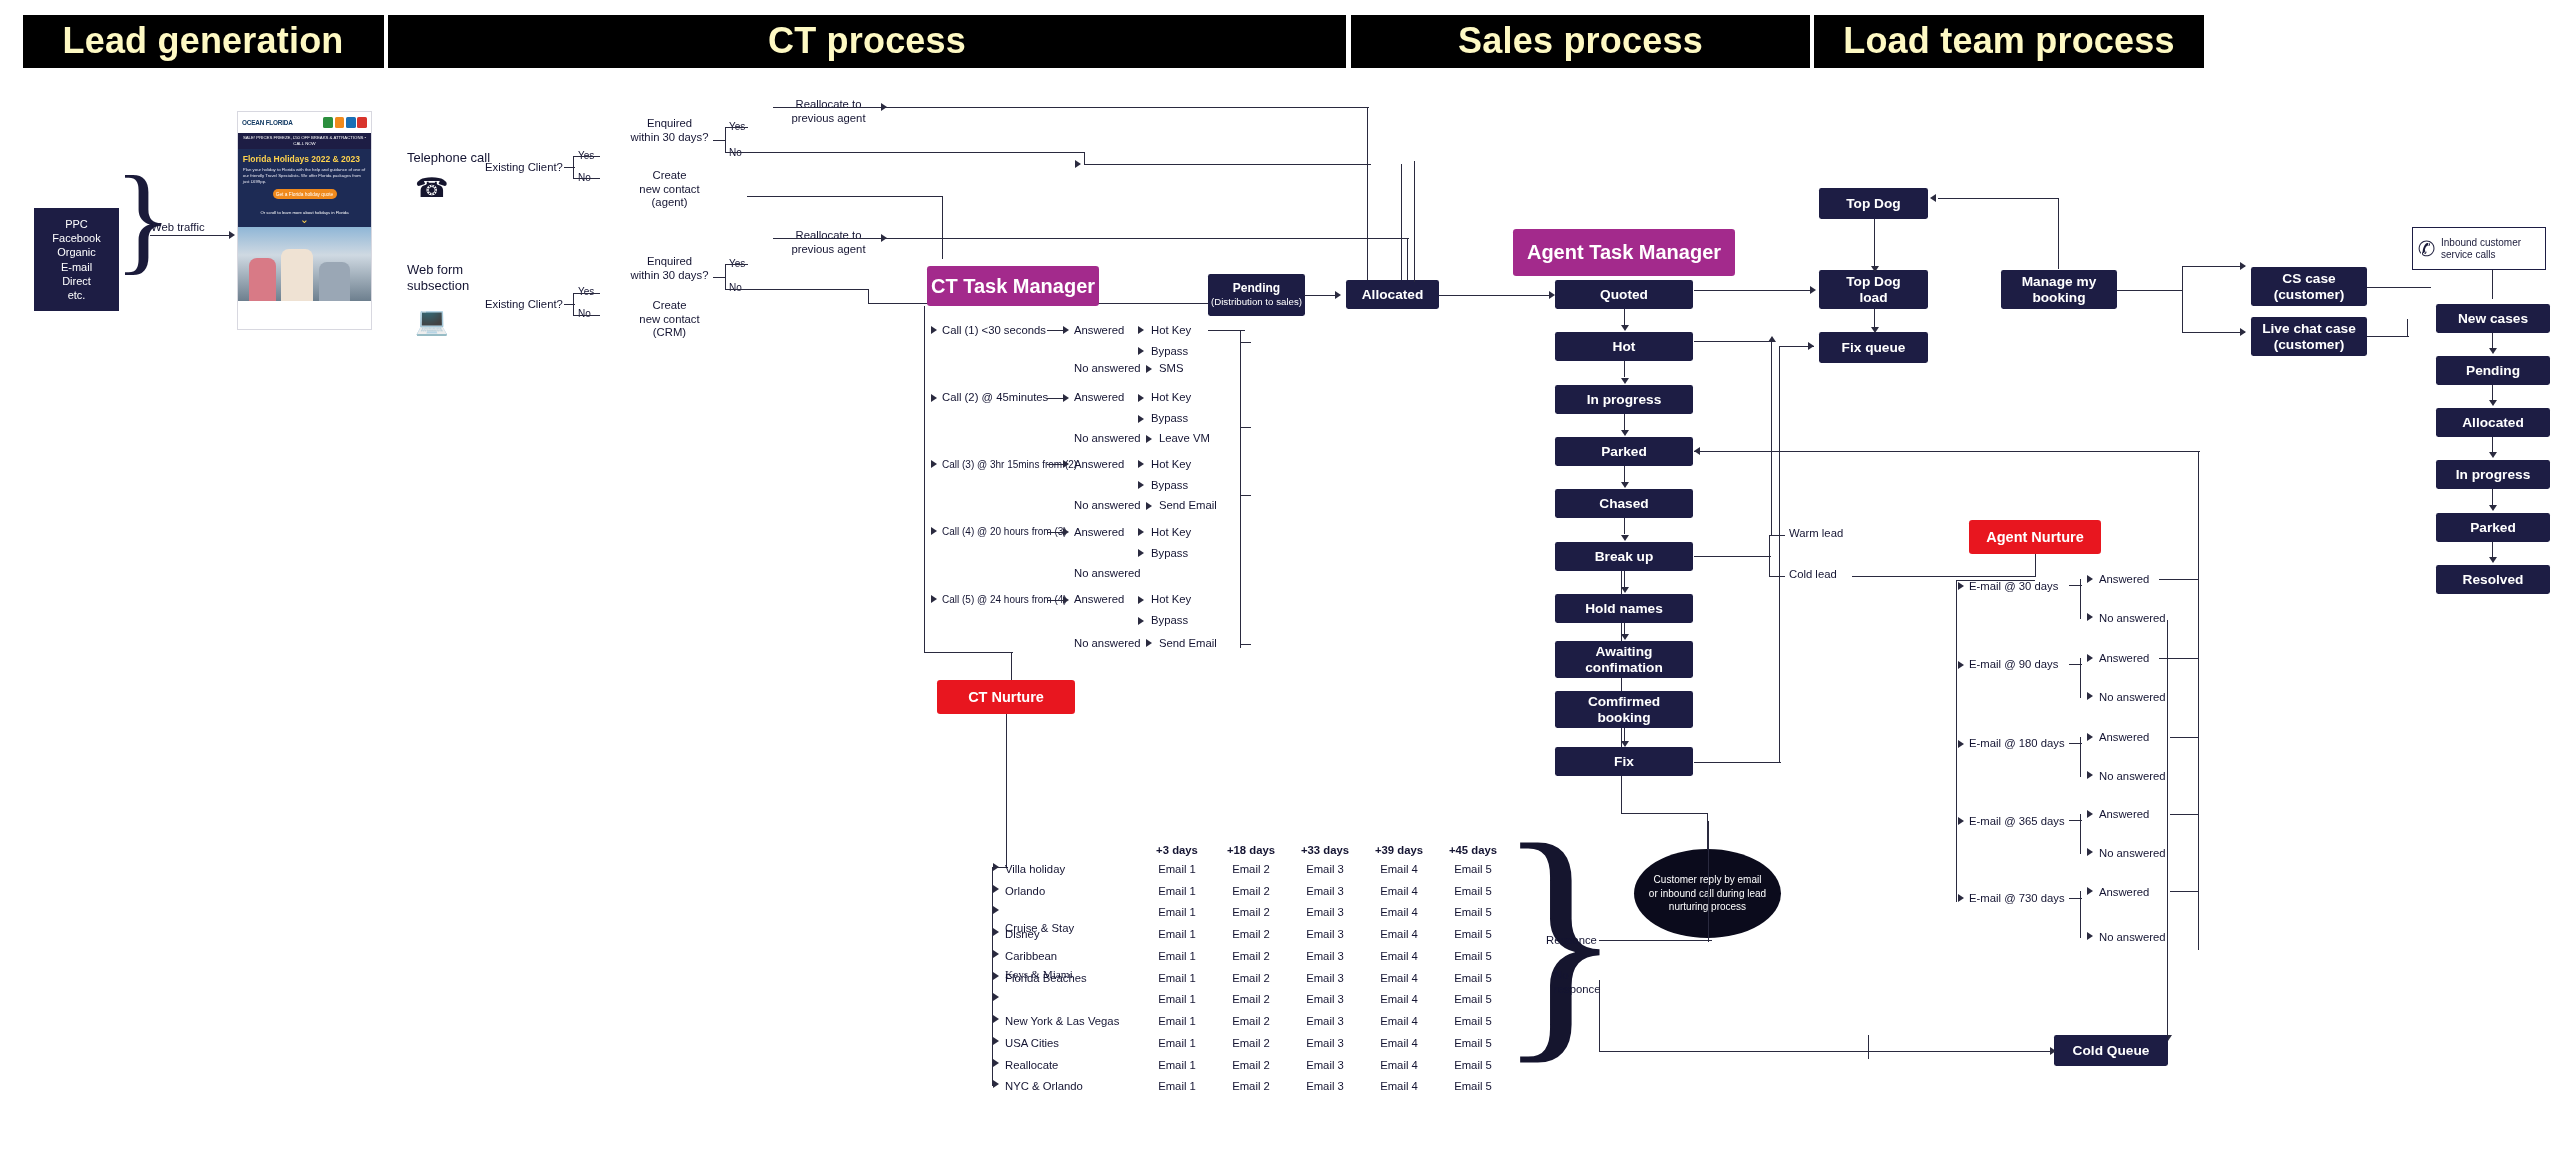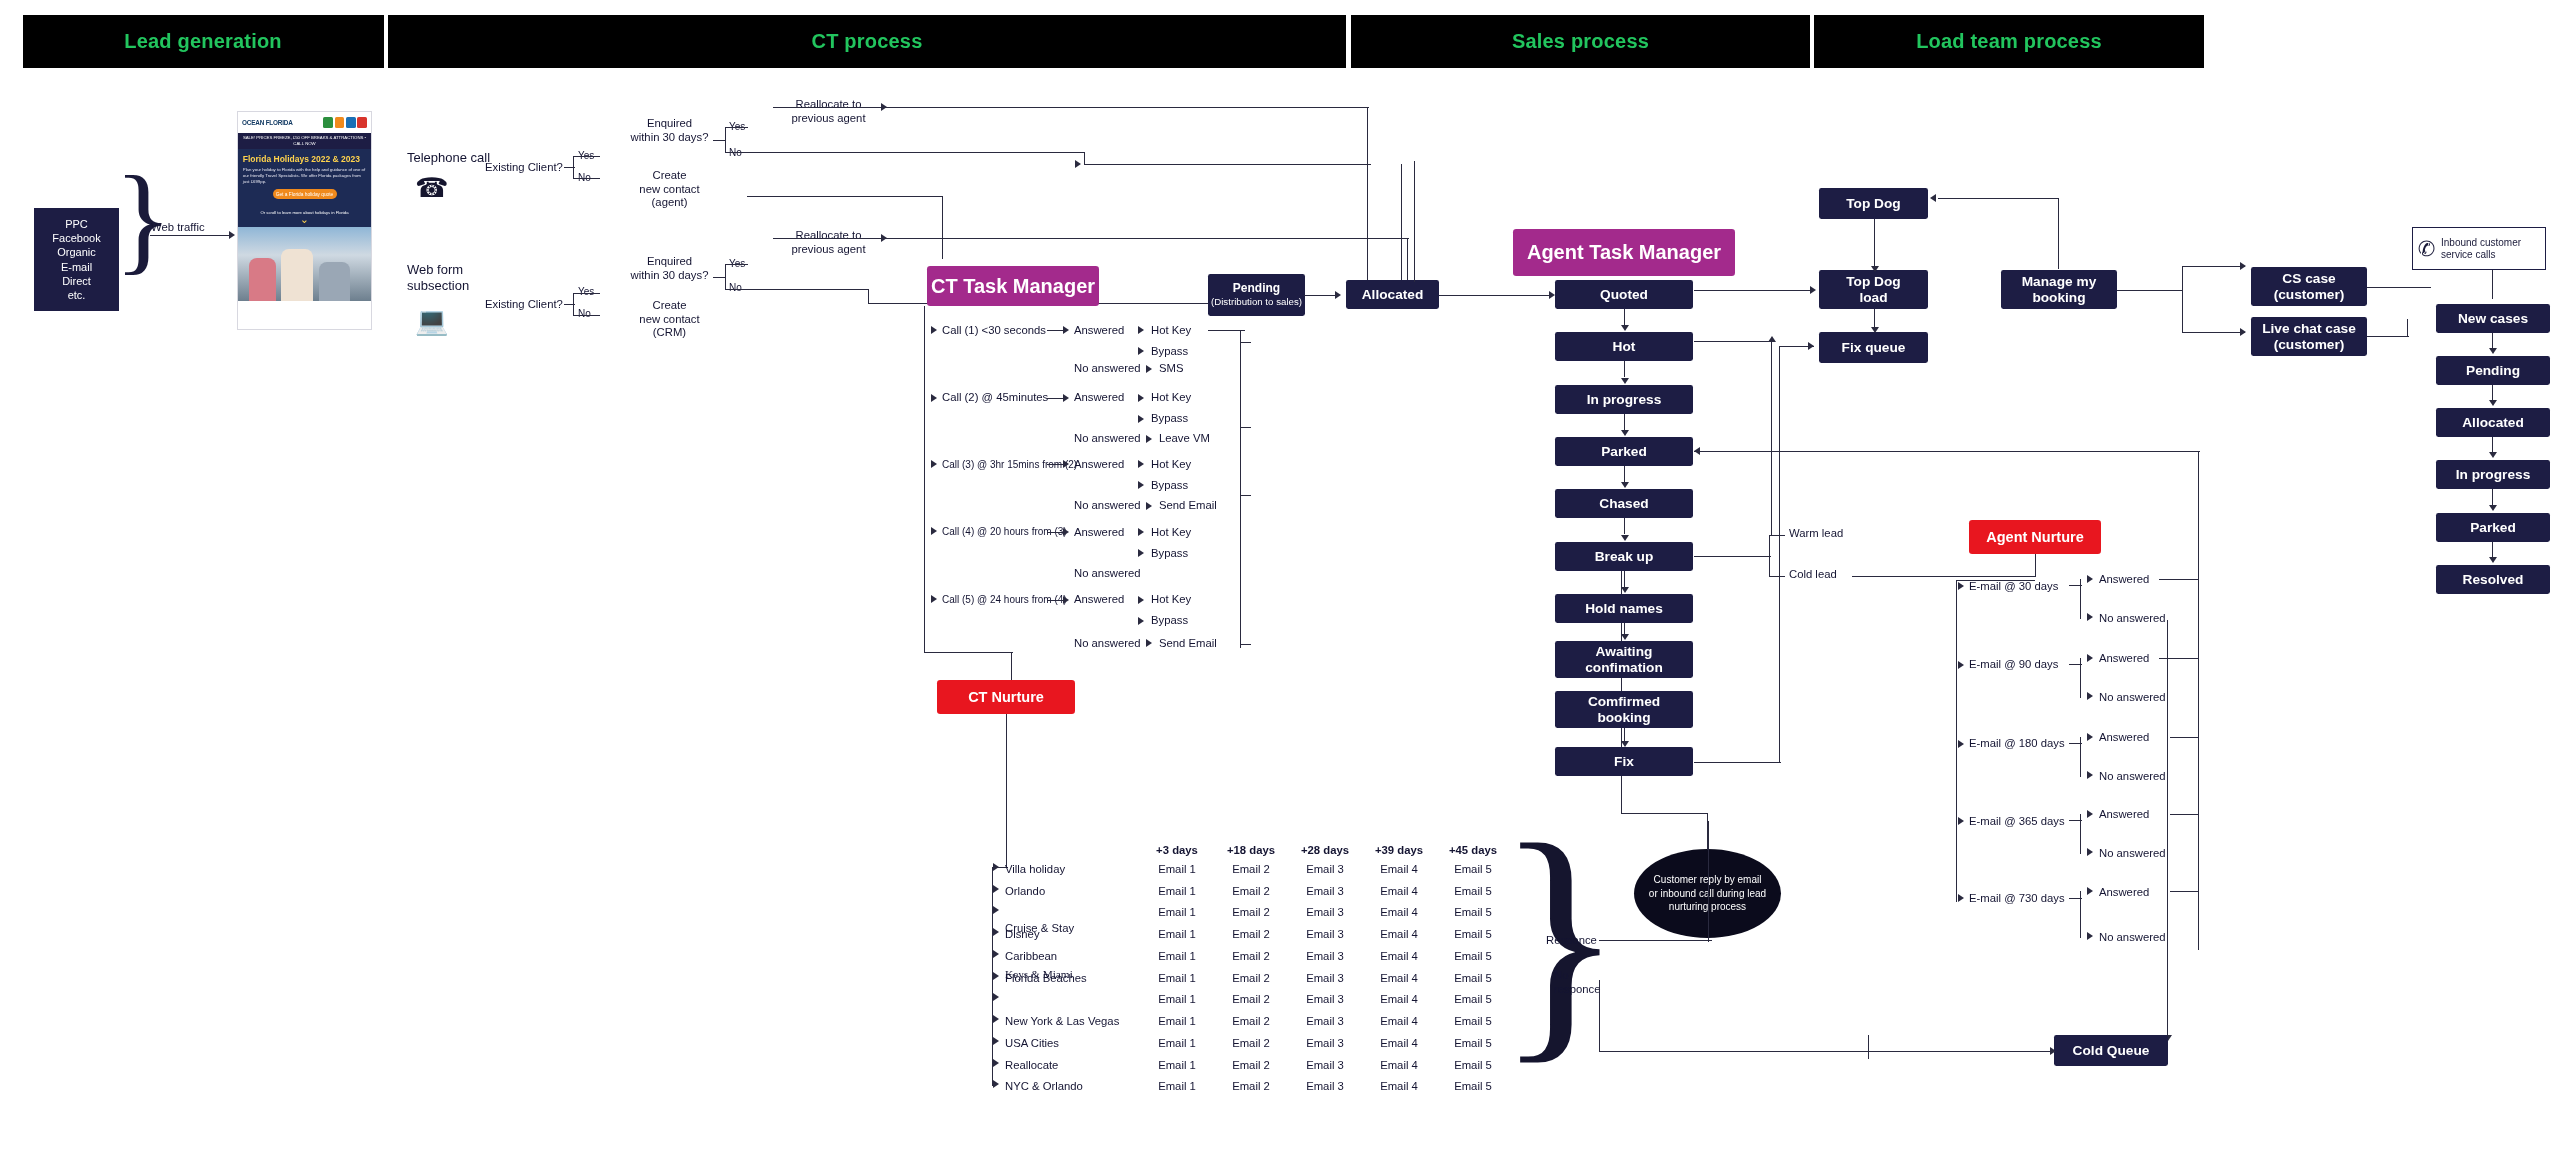--- a/index.html
+++ b/index.html
@@ -10,23 +10,23 @@
     font-family:"Liberation Sans", sans-serif;
     position:relative;
     overflow:hidden;
     color:#1b1b3a;
   }
   .stage { position:absolute; left:0; top:0; width:2576px; height:1173px; }
 
   
   .hdr {
     position:absolute; top:14.5px; height:53px;
-    background:#000; color:#22c55e;
+    background:#000; color:#fef9c3;
     display:flex; align-items:center; justify-content:center;
-    font-size:20px; font-weight:bold; letter-spacing:0.2px;
+    font-size:36px; font-weight:bold; letter-spacing:0.2px;
   }
 
   
   .node {
     position:absolute;
     display:flex; align-items:center; justify-content:center;
     text-align:center;
     line-height:1.12;
     border-radius:2.4px;
   }
@@ -357,21 +357,21 @@
   <div class="ln h" style="left:1304px; top:295px; width:32px;"></div>
   <div class="arr" style="left:1335px; top:291px;"></div>
   <div class="ln h" style="left:1439px; top:295px; width:113px;"></div>
   <div class="arr" style="left:1549px; top:291px;"></div>
 
   <div class="ln v" style="left:1414px; top:161px; height:121px;"></div>
   <div class="ln h" style="left:1414px; top:161px; width:0px;"></div>
 
   <div class="lbl sm c b" style="left:1140px; top:844px; width:74px;">+3 days</div>
   <div class="lbl sm c b" style="left:1214px; top:844px; width:74px;">+18 days</div>
-  <div class="lbl sm c b" style="left:1288px; top:844px; width:74px;">+28 days</div>
+  <div class="lbl sm c b" style="left:1288px; top:844px; width:74px;">+33 days</div>
   <div class="lbl sm c b" style="left:1362px; top:844px; width:74px;">+39 days</div>
   <div class="lbl sm c b" style="left:1436px; top:844px; width:74px;">+45 days</div>
 
   <div class="lbl sm" style="left:1005px; top:863px;">Villa holiday</div>
   <div class="lbl sm c" style="left:1140px; top:863px; width:74px;">Email 1</div>
   <div class="lbl sm c" style="left:1214px; top:863px; width:74px;">Email 2</div>
   <div class="lbl sm c" style="left:1288px; top:863px; width:74px;">Email 3</div>
   <div class="lbl sm c" style="left:1362px; top:863px; width:74px;">Email 4</div>
   <div class="lbl sm c" style="left:1436px; top:863px; width:74px;">Email 5</div>
 

